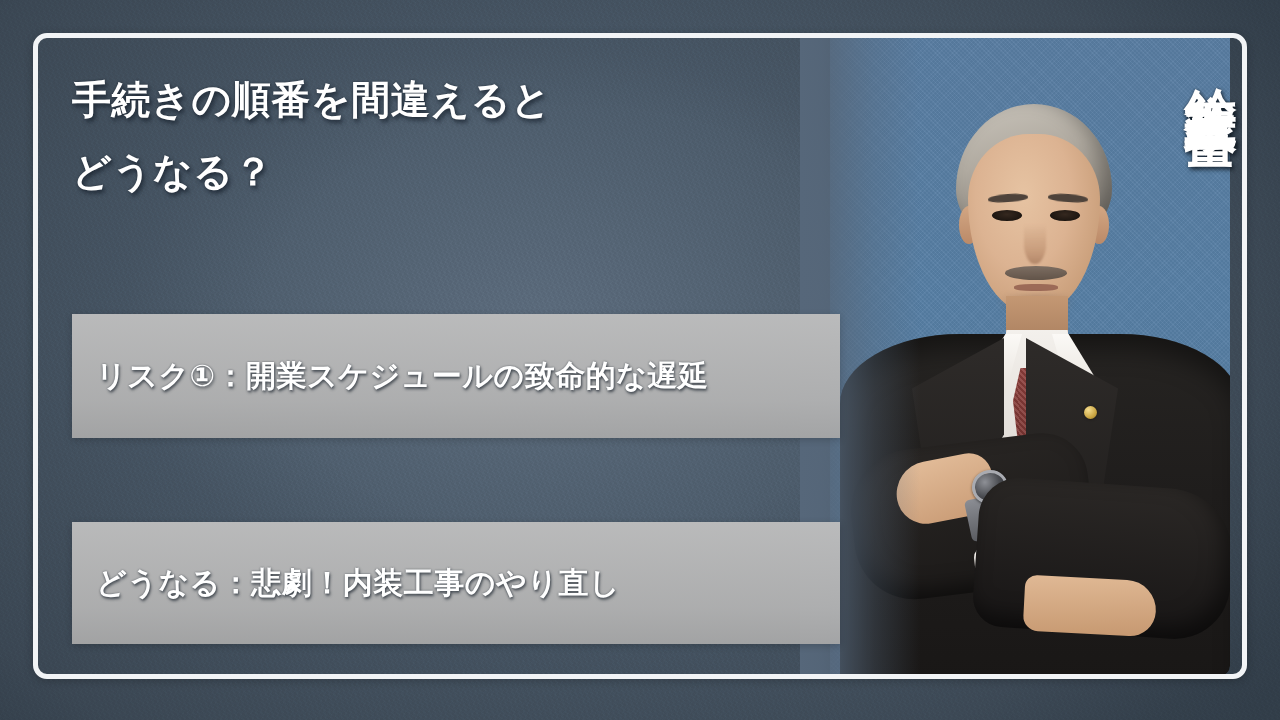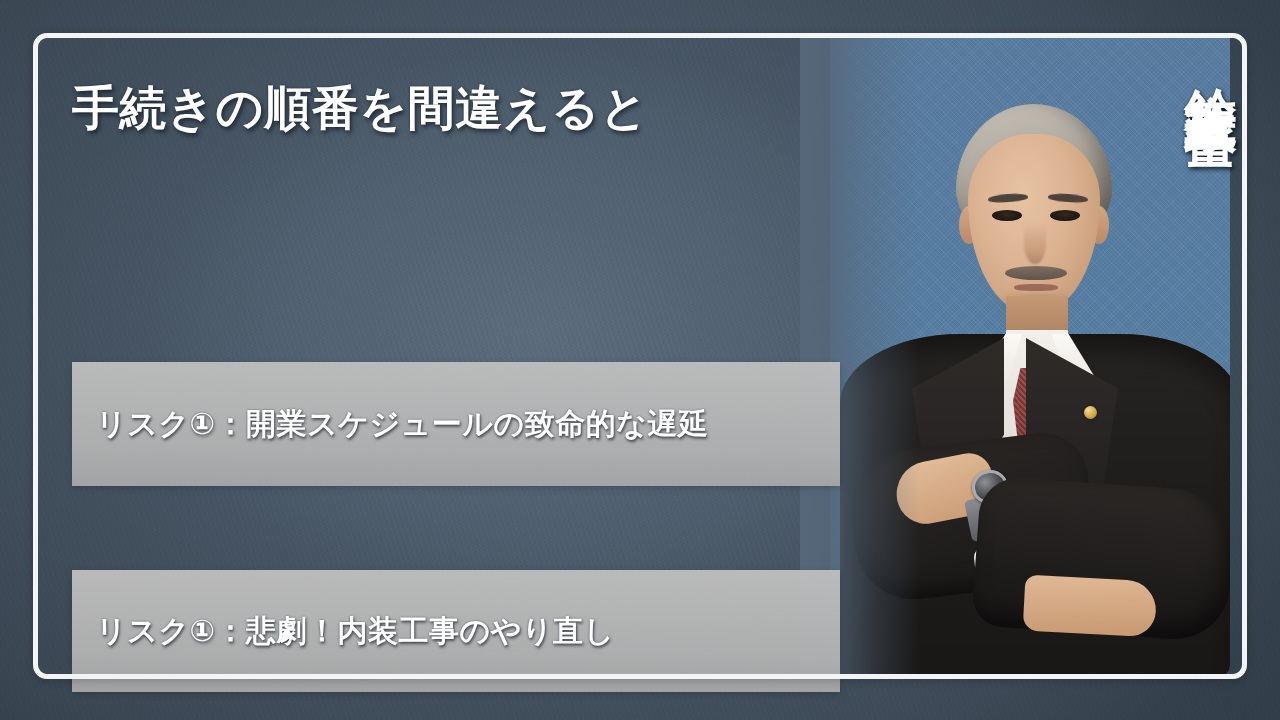--- a/index.html
+++ b/index.html
@@ -252,40 +252,38 @@
 
   
   #title {
     position:absolute;
     left:72px; top:64px;
     width:720px;
     z-index:25;
   }
   #title .line {
     color:#ffffff;
-    font-size:47px;
+    font-size:39px;
     font-weight:700;
     line-height:72px;
     letter-spacing:.5px;
     white-space:nowrap;
     text-shadow:
       2px 3px 4px rgba(12,20,30,.62),
       0 0 2px rgba(12,20,30,.5);
-    margin-top: 8px;
   }
 
   
   .risk-box {
     position:absolute;
     background:linear-gradient(180deg, rgba(190,190,190,.96) 0%, rgba(178,178,178,.95) 70%, rgba(168,168,168,.94) 100%);
     z-index:20;
     display:flex;
     align-items:center;
     box-shadow:0 2px 7px rgba(0,0,0,.18);
-    margin-top:48px;
   }
   #risk-box-1 { left:72px; top:314px; width:768px; height:124px; }
   #risk-box-2 { left:72px; top:522px; width:768px; height:122px; }
 
   .risk-text {
     color:#ffffff;
     font-size:30px;
     font-weight:700;
     line-height:44px;
     padding:0 24px;
@@ -359,27 +357,28 @@
       <div class="hand-r"></div>
       <div class="btn-row-l"></div>
       <div class="btn-row-r"></div>
 
       <div class="photo-fade"></div>
     </div>
   </div>
 
   <div id="title">
     <div class="line">手続きの順番を間違えると</div>
+    <div class="line">どうなる？</div>
   </div>
 
   <div class="risk-box" id="risk-box-1">
     <div class="risk-text">リスク①：開業スケジュールの致命的な遅延</div>
   </div>
 
   <div class="risk-box" id="risk-box-2">
-    <div class="risk-text">リスク①：悲劇！内装工事のやり直し</div>
+    <div class="risk-text">どうなる：悲劇！内装工事のやり直し</div>
   </div>
 
   <div id="vertical-name">鈴鹿行政書士</div>
 
   <div id="frame"></div>
 
 </div>
 
 </body></html>

